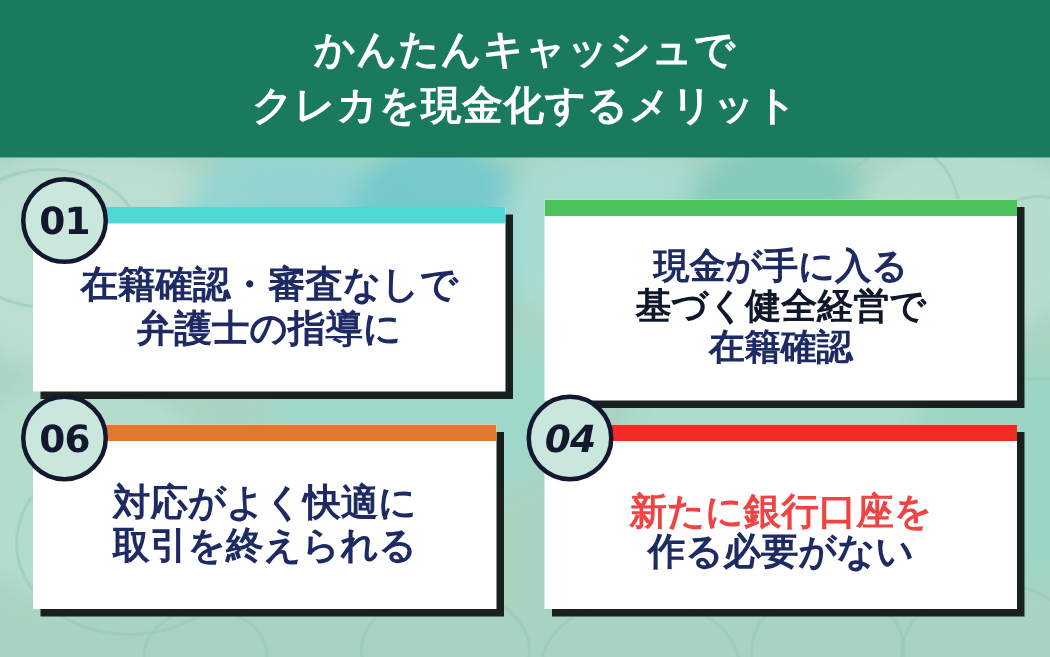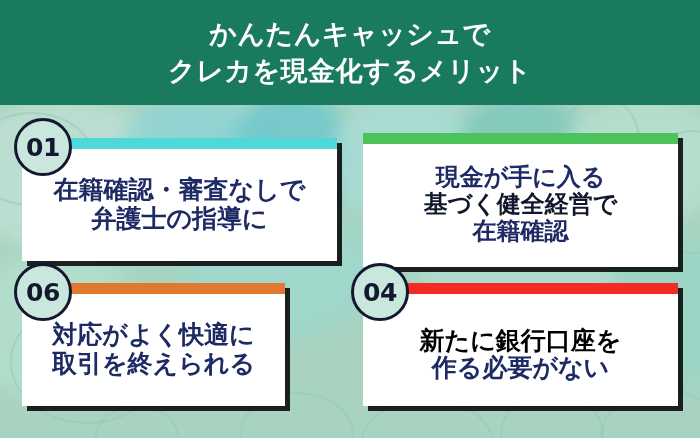--- a/index.html
+++ b/index.html
@@ -96,21 +96,21 @@
   }
 
   .card {
     position: absolute;
     background: #ffffff;
     box-shadow: 5px 5px 0 rgba(0, 0, 0, 0.85);
     overflow: hidden;
   }
   .card-c1 { left: 22px;  top: 33px;  width: 315px; height: 123px; }
   .card-c2 { left: 363px; top: 28px;  width: 315px; height: 134px; }
-  .card-c3 { left: 22px;  top: 178px; width: 263px; height: 123px; }
+  .card-c3 { left: 22px;  top: 178px; width: 263px; height: 123px; padding-left: 46px; }
   .card-c4 { left: 363px; top: 178px; width: 315px; height: 123px; }
 
   .card-bar {
     position: absolute;
     left: 0;
     top: 0;
     width: 100%;
     height: 11px;
   }
 
@@ -154,21 +154,21 @@
   .badge-label {
     color: #14182e;
     font-weight: bold;
     font-size: 25px;
     letter-spacing: -0.5px;
     line-height: 1;
   }
   .badge-01 { left: 14px;  top: 118px; }
   .badge-02 { left: 351px; top: 113px; }
   .badge-03 { left: 14px;  top: 263px; }
-  .badge-04 { left: 351px; top: 263px; }
+  .badge-04 { left: 351px; top: 263px; font-style: italic; }
 </style>
 </head>
 <body style="background: rgb(168, 211, 192);">
 
 <div id="infographic" style="background: rgb(168, 211, 192);">
 
   <div class="bg-layer">
     <div class="blob b1"></div>
     <div class="blob b2"></div>
     <div class="blob b3"></div>
@@ -218,21 +218,21 @@
       <div class="card-bar" style="background: rgb(226, 120, 47);"></div>
       <div class="card-body">
         <div class="card-text-line" style="color: rgb(29, 42, 99);">対応がよく快適に</div>
         <div class="card-text-line" style="color: rgb(29, 42, 99);">取引を終えられる</div>
       </div>
     </div>
 
     <div class="card card-c4" style="background: rgb(255, 255, 255);">
       <div class="card-bar" style="background: rgb(242, 43, 36);"></div>
       <div class="card-body">
-        <div class="card-text-line" style="color: #000000; margin-top: 12px;">新たに銀行口座を</div>
+        <div class="card-text-line" style="color: #ef4444; margin-top: 12px;">新たに銀行口座を</div>
         <div class="card-text-line" style="color: rgb(29, 42, 99); font-family: Liberation Mono, monospace;">作る必要がない</div>
       </div>
     </div>
   </div>
 
   <div class="badge badge-01" style="background: rgb(201, 231, 221); border-color: rgb(20, 24, 46);">
     <span class="badge-label">01</span>
   </div>
   <div class="badge badge-03" style="background: rgb(201, 231, 221); border-color: rgb(20, 24, 46);">
     <span class="badge-label">06</span>

